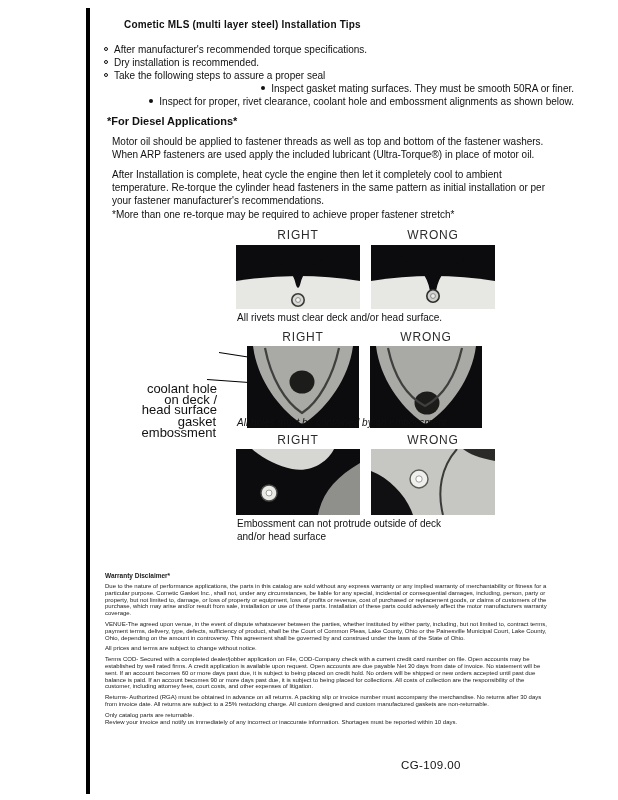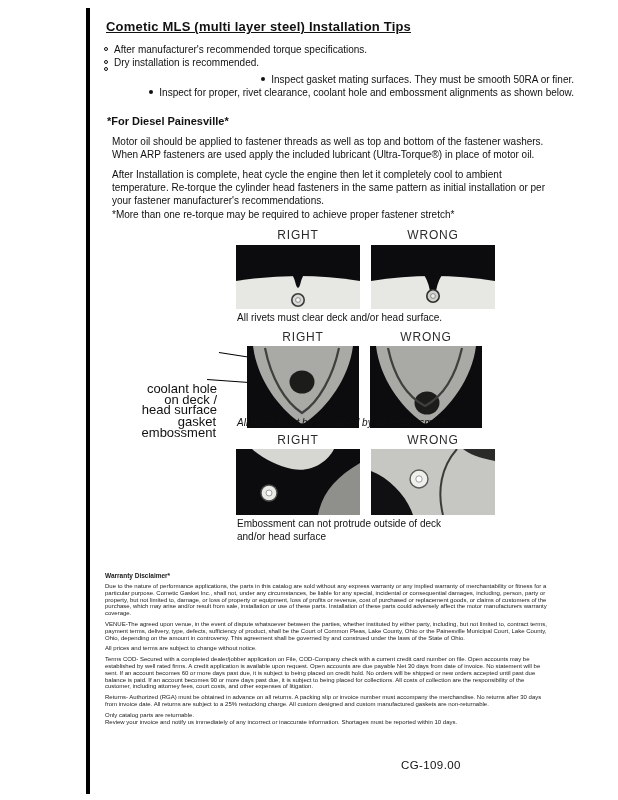--- a/index.html
+++ b/index.html
@@ -2,22 +2,22 @@
 <html><head>
 <meta charset="utf-8">
 <style>
   * { margin:0; padding:0; box-sizing:border-box; }
   html,body { background:#ffffff; }
   body { font-family:"Liberation Sans", sans-serif; color:#111; }
   .page { position:relative; width:618px; height:800px; background:#fff; overflow:hidden; }
 
   .left-rule { position:absolute; left:86px; top:8px; width:4px; height:786px; background:#000; }
 
-  .title { position:absolute; left:106px; top:19px; font-size:13px; font-weight:bold;
-           text-decoration:underline; letter-spacing:0.2px; }
+  .title { position:absolute; left:124px; top:19px; font-size:10px; font-weight:bold;
+           letter-spacing:0.2px; }
 
   .tips { position:absolute; left:104px; top:43px; width:470px; list-style:none;
           font-size:10px; line-height:13px; }
   .tips li { display:flex; align-items:baseline; }
   .tips li.sub { padding-left:17px;justify-content:flex-end; }
   .ring { flex:0 0 auto; width:4px; height:4px; border:1px solid #111; border-radius:50%;
           margin-right:6px; position:relative; top:-2px; }
   .dot { flex:0 0 auto; width:4px; height:4px; background:#111; border-radius:50%;
          margin-right:6px; position:relative; top:-2px; }
 
@@ -57,32 +57,33 @@
     <li>
       <span class="ring"></span>
       <span>After manufacturer's recommended torque specifications.</span>
     </li>
     <li>
       <span class="ring"></span>
       <span>Dry installation is recommended.</span>
     </li>
     <li>
       <span class="ring"></span>
+      <span>Take the following steps to assure a proper seal</span>
     </li>
     <li class="sub">
       <span class="dot"></span>
       <span>Inspect gasket mating surfaces.  They must be smooth 50RA or finer.</span>
     </li>
     <li class="sub">
       <span class="dot"></span>
       <span>Inspect for proper, rivet clearance, coolant hole and embossment alignments as shown below.</span>
     </li>
   </ul>
 
-  <h2 class="diesel-heading">*For Diesel Painesville*</h2>
+  <h2 class="diesel-heading">*For Diesel Applications*</h2>
   <p class="para p1">Motor oil should be applied to fastener threads as well as top and bottom of the fastener washers. When ARP fasteners are used apply the included lubricant (Ultra-Torque®) in place of motor oil.</p>
   <p class="para p2">After Installation is complete, heat cycle the engine then let it completely cool to ambient temperature. Re-torque the cylinder head fasteners in the same pattern as initial installation or per your fastener manufacturer's recommendations.</p>
   <p class="note">*More than one re-torque may be required to achieve proper fastener stretch*</p>
 
   <div class="dlabel" style="left:236px; top:228px; width:124px;">RIGHT</div>
   <div class="dlabel" style="left:371px; top:228px; width:124px;">WRONG</div>
 
   <div class="dimg" style="left:236px; top:245px; width:124px; height:64px;">
     <svg viewBox="0 0 124 64" preserveAspectRatio="none">
       <rect width="124" height="64" fill="#0c0c0e"></rect>

